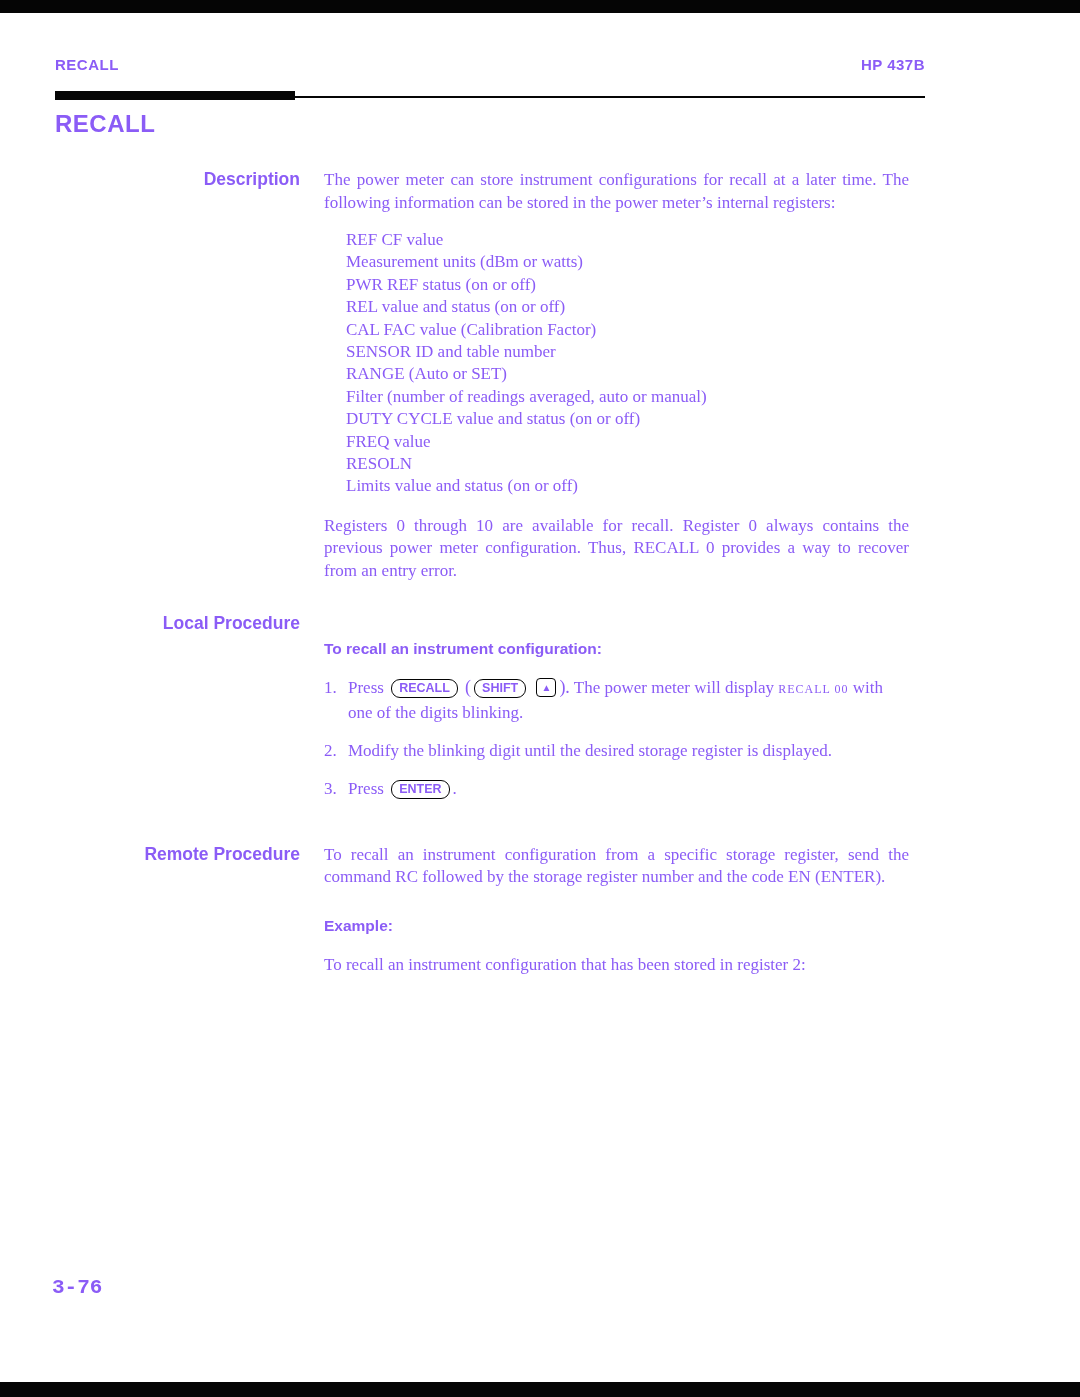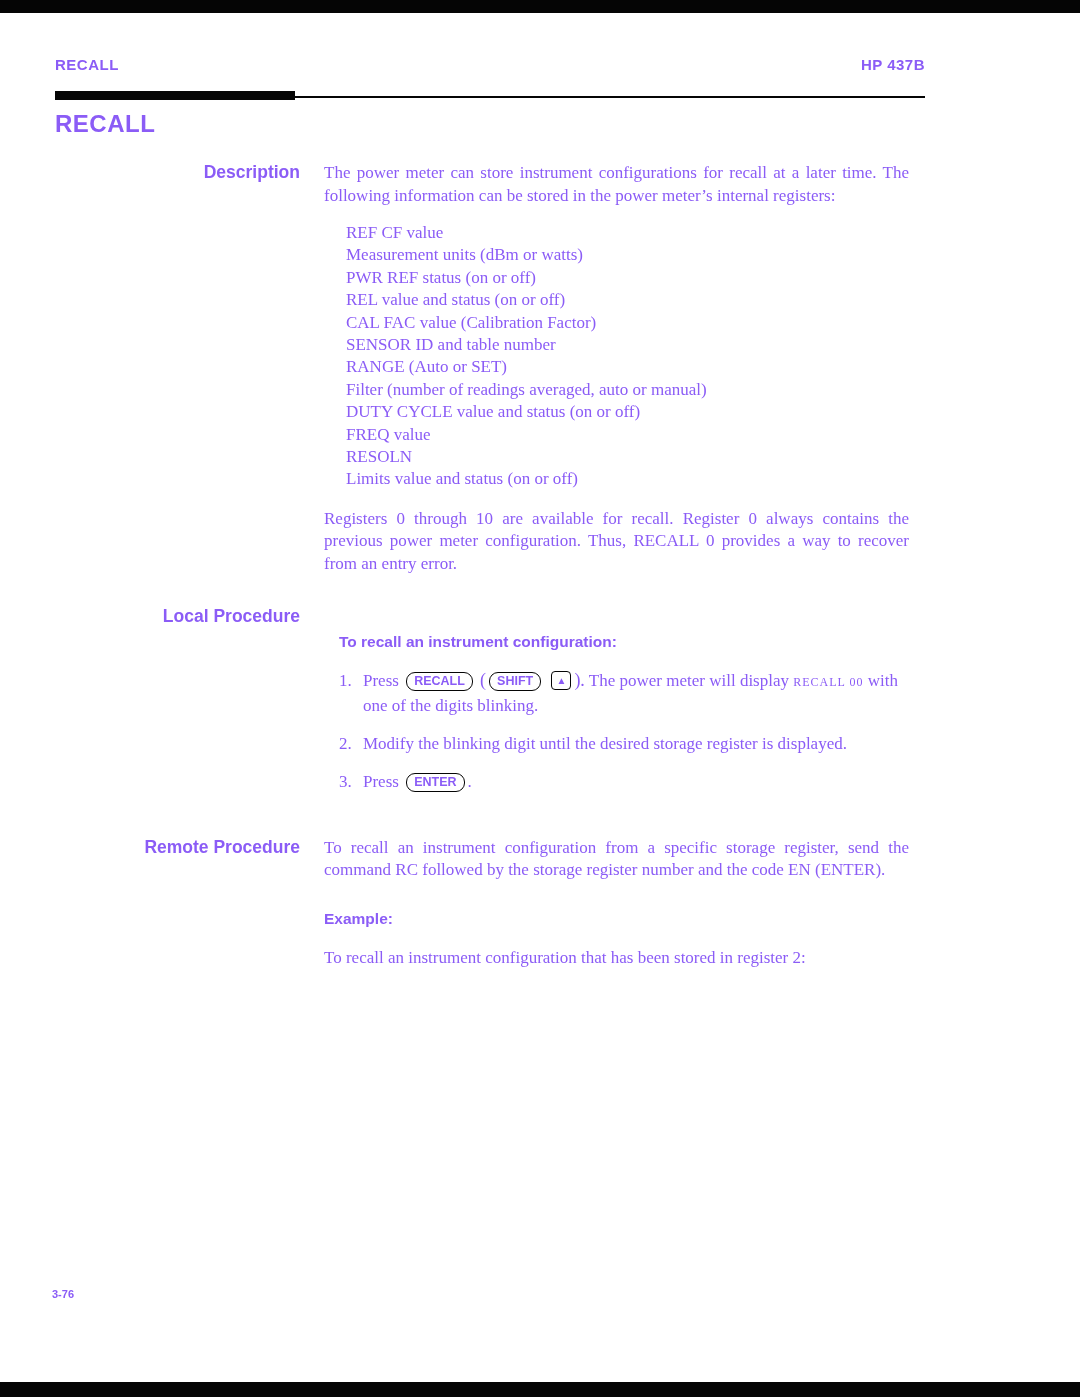--- a/index.html
+++ b/index.html
@@ -23,35 +23,35 @@
   }
   .rule-thin  { position:absolute; top:96px; left:55px; width:870px; border-top:2px solid #050505; }
   .rule-thick { position:absolute; top:91px; left:55px; width:240px; height:9px; background:#050505; }
 
   .title {
     position:absolute; top:110px; left:55px; margin:0;
     font-family:"Liberation Sans","DejaVu Sans",sans-serif;
     font-weight:bold; font-size:24px; letter-spacing:0.5px;
   }
 
-  .content { position:absolute; top:162px; left:55px; width:870px; font-size:17px; line-height:22.5px; }
+  .content { position:absolute; top:169px; left:55px; width:870px; font-size:17px; line-height:22.5px; }
   .row { display:flex; align-items:flex-start; }
   .label-col {
     flex:0 0 245px; width:245px; text-align:right;
     font-family:"Liberation Sans","DejaVu Sans",sans-serif;
     font-weight:bold; font-size:17.5px; line-height:21px;
   }
   .content-col { margin-left:24px; width:585px; }
 
   .para { margin:0; text-align:justify; }
   .reg-list { margin-top:15px; }
   .list-line { padding-left:22px; line-height:22.4px; white-space:nowrap; }
   .note { margin-top:17px; }
 
-  .local-row { margin-top:31px;gap:15px; }
+  .local-row { margin-top:31px; }
   .offset-top { padding-top:25px; }
   .subhead, .example-heading {
     font-family:"Liberation Sans","DejaVu Sans",sans-serif;
     font-weight:bold; font-size:15.5px;
   }
 
   .step { display:flex; margin-top:15px; line-height:23px; }
   .step-num { flex:0 0 24px; width:24px; }
   .step-body { flex:1; }
 
@@ -71,22 +71,22 @@
     font-size:12px; letter-spacing:1px;
   }
 
   .remote-row { margin-top:44px; }
   .example-heading { margin-top:26px; }
   .example-text { margin-top:17px; width:520px; }
   .example-code { margin-top:15px; padding-left:27px; }
 
   .page-number {
     position:absolute; left:52px; top:1276px;
-    font-family:Liberation Sans, sans-serif;
-    font-weight:bold; font-size:11px;margin-top:12px;
+    font-family:Liberation Mono, monospace;
+    font-weight:bold; font-size:21px;
   }
 </style>
 </head>
 <body>
 
 <div class="page">
 
   <div class="top-bar"></div>
 
   <div class="header">

